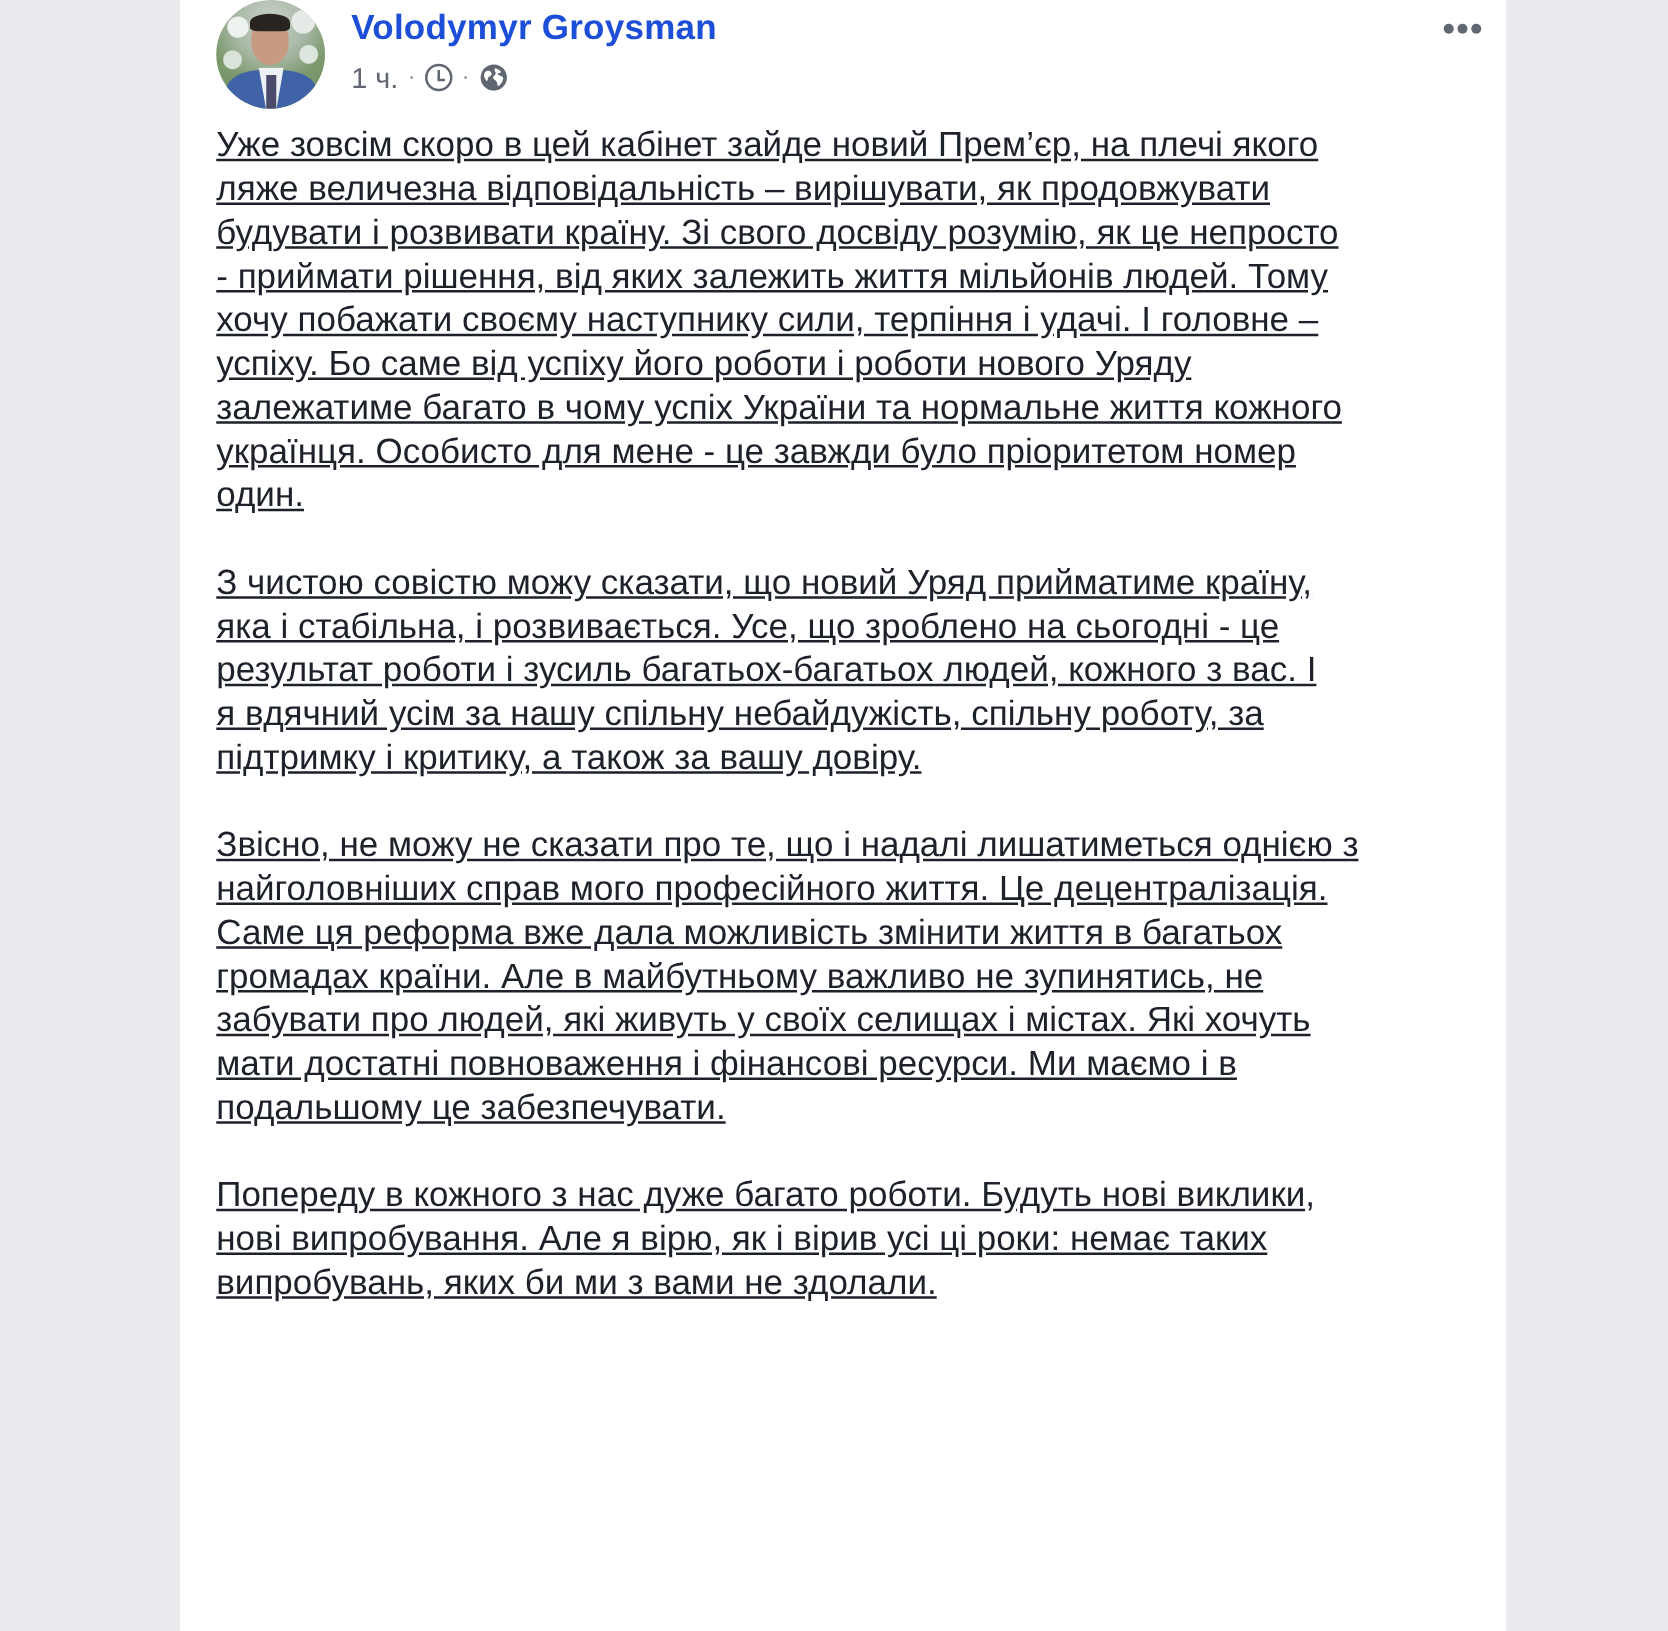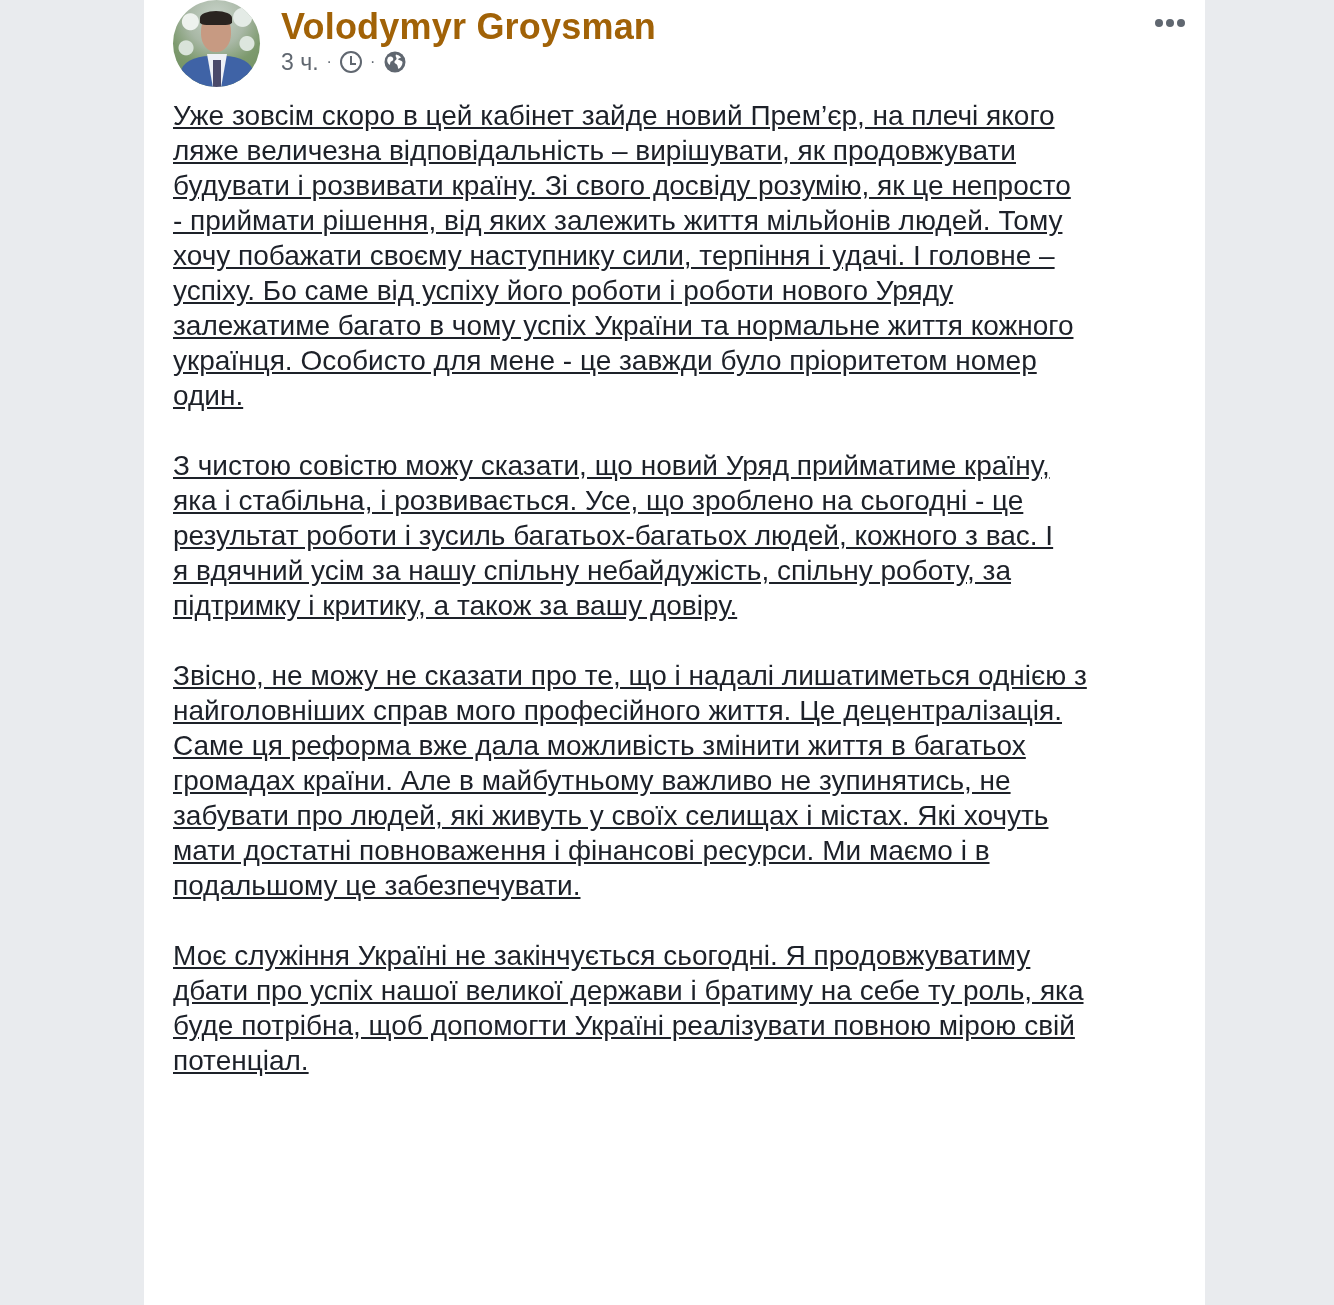--- a/index.html
+++ b/index.html
@@ -45,21 +45,21 @@
     position: absolute; left: 34px; top: 54px; width: 20px; height: 34px;
     background: #eef1f6;
     clip-path: polygon(0 0, 100% 0, 70% 100%, 30% 100%);
   }
   .avatar .tie {
     position: absolute; left: 40px; top: 60px; width: 8px; height: 30px;
     background: #4a4a6a;
   }
   .author {
     position: absolute; left: 281px; top: 6px;
-    font-size: 36px; font-weight: bold; color: #a16207;
+    font-size: 28px; font-weight: bold; color: #1d4ed8;
     letter-spacing: 0.2px;
   }
   .meta {
     position: absolute; left: 281px; top: 48px; height: 28px;
     display: flex; align-items: center; gap: 8px;
     font-size: 23px; color: #606770;
   }
   .meta .dot { font-size: 16px; color: #606770; }
   .clock-icon {
     width: 22px; height: 22px; border: 2px solid #606770; border-radius: 50%;
@@ -96,21 +96,21 @@
   <div class="suit"></div>
   <div class="shirt"></div>
   <div class="tie"></div>
   <div class="head"></div>
   <div class="hair"></div>
 </div>
 
 <div class="author">Volodymyr Groysman</div>
 
 <div class="meta">
-  <span>3 ч.</span>
+  <span>1 ч.</span>
   <span class="dot">·</span>
   <span class="clock-icon"></span>
   <span class="dot">·</span>
   <svg class="globe-icon" viewBox="0 0 24 24">
     <circle cx="12" cy="12" r="10.5" fill="#606770"></circle>
     <path d="M5 7.5 C7 6 9 6.5 10 8 C11 9.5 9.5 11 8 11.5 C7 12 7.5 14 6.5 15 C5.5 14 4 12 4.2 10 Z" fill="#ffffff"></path>
     <path d="M13 4.5 C15 4.8 17 6 18 7.5 C17 8.5 15.5 8 15 9.5 C16.5 10.5 18.5 10.5 19.5 12 C19.5 15 18 17.5 15.5 19 C14.5 17.5 15 15.5 13.8 14.5 C12.5 13.5 11 13 11.5 11.5 C12.5 10 14 9.5 13.5 8 C12.8 6.8 12.3 5.5 13 4.5 Z" fill="#ffffff"></path>
   </svg>
 </div>
 
@@ -135,17 +135,16 @@
 результат роботи і зусиль  багатьох-багатьох  людей, кожного з вас. І
 я вдячний усім за нашу спільну небайдужість, спільну роботу, за
 підтримку і критику, а також за вашу довіру.</p>
   <p>Звісно, не можу не сказати про те, що і надалі лишатиметься однією з
 найголовніших справ мого професійного життя. Це децентралізація.
 Саме ця реформа вже дала можливість змінити життя в багатьох
 громадах країни.  Але в майбутньому важливо не зупинятись, не
 забувати про людей, які живуть у своїх селищах і містах. Які хочуть
 мати достатні повноваження і фінансові ресурси. Ми маємо і в
 подальшому це забезпечувати.</p>
-  <p>Моє служіння Україні не закінчується сьогодні. Я продовжуватиму
-дбати про успіх нашої великої держави і братиму на себе ту роль, яка
-буде потрібна, щоб допомогти Україні реалізувати повною мірою свій
-потенціал.</p>
+  <p>Попереду в кожного з нас дуже багато роботи. Будуть нові виклики,
+нові випробування. Але я вірю, як і вірив усі ці роки: немає таких
+випробувань, яких би ми з вами не здолали.</p>
 </div>
 
 </body></html>

